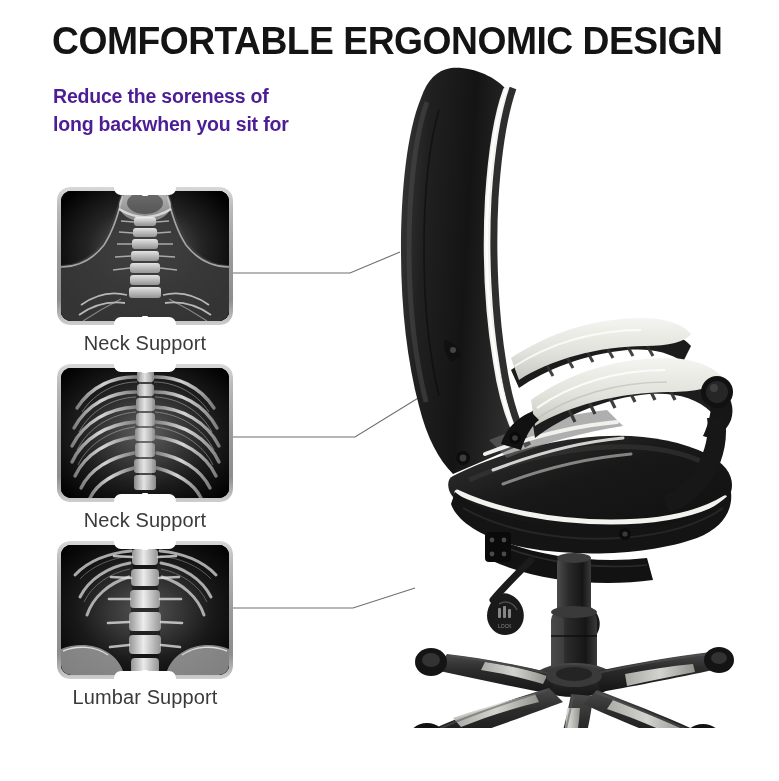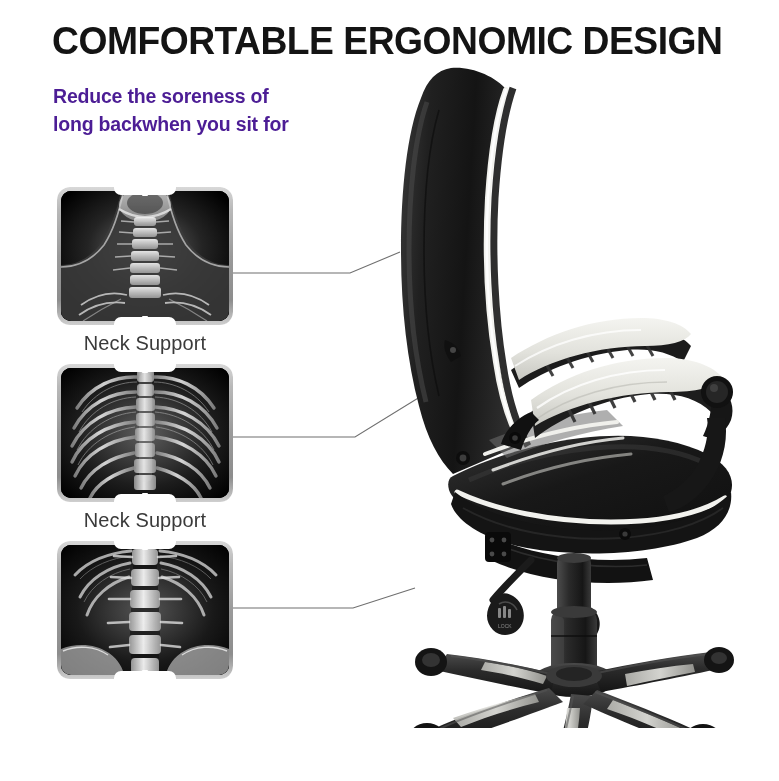--- a/index.html
+++ b/index.html
@@ -289,20 +289,21 @@
             <rect x="70" y="109" width="28" height="4"></rect>
           </g>
 
           <path d="M0 104 C14 98 34 98 48 108 C58 115 62 124 63 130 L0 130 Z" fill="#cfcfcf" opacity="0.62"></path>
           <path d="M168 104 C154 98 134 98 120 108 C110 115 106 124 105 130 L168 130 Z" fill="#cfcfcf" opacity="0.62"></path>
           <path d="M2 106 C16 100 34 101 47 110" stroke="#f0f0f0" stroke-width="1.4" fill="none" opacity="0.8"></path>
           <path d="M166 106 C152 100 134 101 121 110" stroke="#f0f0f0" stroke-width="1.4" fill="none" opacity="0.8"></path>
         </svg>
       </div>
     </div>
+    <div class="cap">Lumbar Support</div>
   </div>
 
   <div id="chair">
     <svg viewBox="0 0 420 730" width="420" height="730">
       <defs>
         <linearGradient id="leathA" x1="0" y1="0" x2="1" y2="0.2">
           <stop offset="0%" stop-color="#3a3a3a"></stop>
           <stop offset="25%" stop-color="#202020"></stop>
           <stop offset="60%" stop-color="#141414"></stop>
           <stop offset="100%" stop-color="#2e2e2e"></stop>

